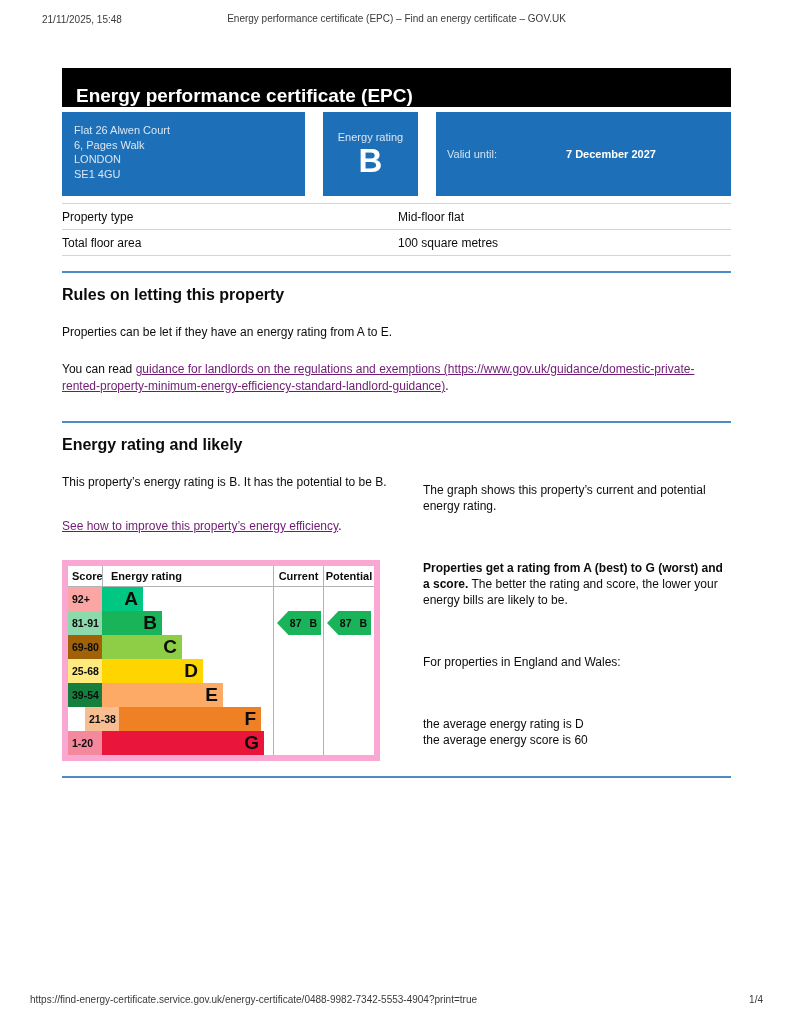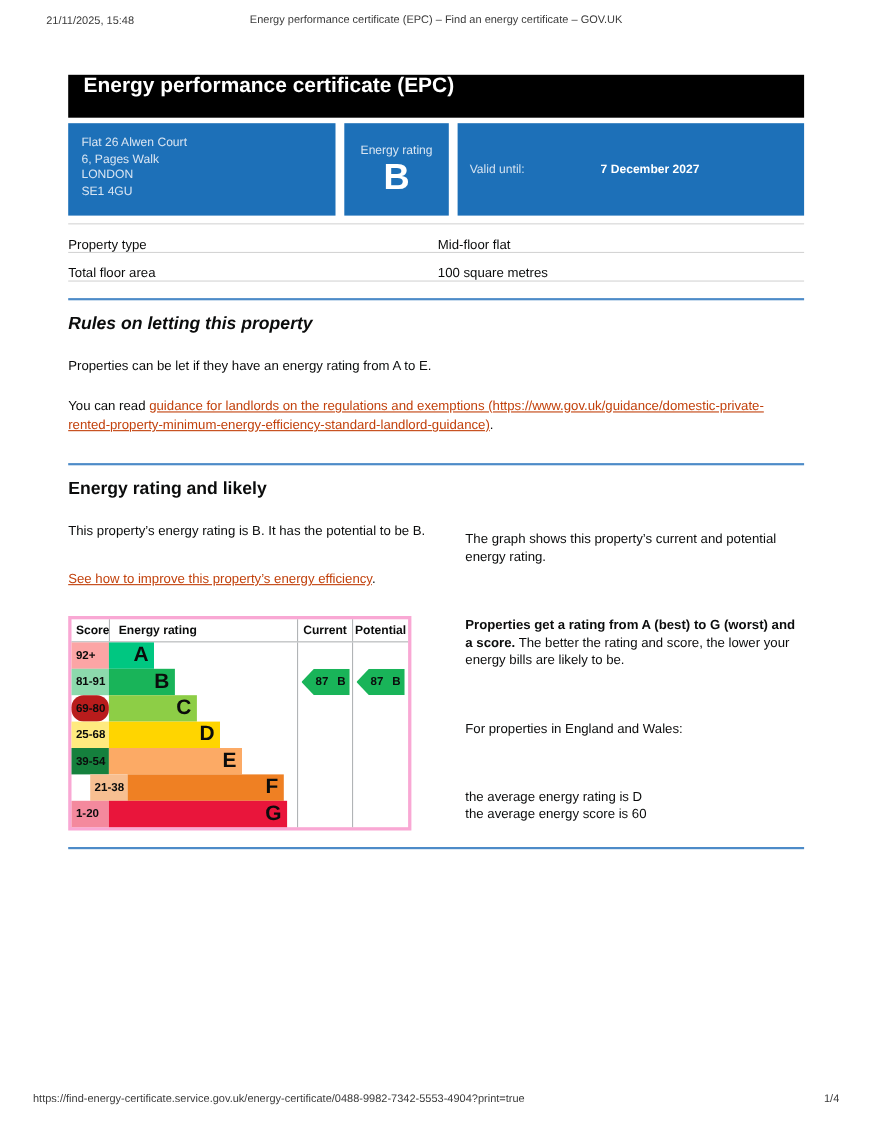--- a/index.html
+++ b/index.html
@@ -10,66 +10,66 @@
   
   .print-header{position:absolute;top:13px;left:0;right:0;font-size:10px;color:#3a3a3a;}
   .ph-date{position:absolute;left:30px;top:1px;margin-left:12px;}
   .ph-title{display:block;text-align:center;}
   .print-footer{position:absolute;bottom:19px;left:30px;right:30px;font-size:10px;color:#3a3a3a;
                 display:flex;justify-content:space-between;}
 
   .content{position:absolute;left:62px;top:68px;width:669px;}
 
   
-  .banner{background:#000;height:39px;display:flex;align-items:flex-start;padding-left:14px;
+  .banner{background:#000;height:39px;display:flex;align-items:flex-end;padding-left:14px;
           box-sizing:border-box;margin-bottom:5px;}
   .banner h1{color:#fff;font-size:19px;font-weight:bold;margin:0;}
 
   
-  .summary-grid{display:grid;grid-template-columns:243px 95px 1fr;gap:8px;height:84px;}
+  .summary-grid{display:grid;grid-template-columns:243px 95px 1fr;gap:18px;height:84px;}
   .bluebox{background:#1d70b8;color:#fff;box-sizing:border-box;}
   .address{padding:11px 12px;font-size:11px;line-height:14.5px;color:#d9e5f2;}
   .ratingbox{display:flex;flex-direction:column;align-items:center;justify-content:center;}
   .rating-label{font-size:11px;color:#d9e5f2;margin-bottom:1px;}
   .rating-letter{font-size:33px;line-height:34px;font-weight:bold;color:#fff;}
   .right-stack{display:flex;flex-direction:column;gap:4px;}
   .kv{flex:1;display:flex;align-items:center;padding-left:11px;font-size:11px;}
   .kv-label{width:119px;color:#d2e1f0;}
   .kv-value{font-weight:bold;color:#fff;}
 
   
   .prop-table{margin-top:7px;font-size:12px;}
-  .prop-row{display:flex;align-items:flex-end;height:25px;border-top:1px solid #d4d4d4;}
+  .prop-row{display:flex;align-items:center;height:25px;border-top:1px solid #d4d4d4;}
   .prop-row:last-child{border-bottom:1px solid #d4d4d4;}
   .prop-label{width:336px;}
 
   .rule-blue{border:0;height:2px;background:#4d8bc8;margin:0;}
   .rule-1{margin-top:15px;}
   .rule-2{margin-top:26px;}
   .rule-3{margin-top:15px;}
 
   h2{font-size:16px;font-weight:bold;margin:0;}
-  .h2-rules{margin-top:13px;font-style:italic;}
+  .h2-rules{margin-top:13px;}
   p{margin:0;font-size:12px;line-height:17px;}
   .para-let{margin-top:20px;}
   .para-guidance{margin-top:20px;}
-  a{color:#c2410c;text-decoration:underline;}
+  a{color:#701a75;text-decoration:underline;}
 
   .two-col{display:grid;grid-template-columns:338px 308px;column-gap:23px;margin-top:13px;}
   .col-left p{line-height:16px;}
   .para-rating{margin-top:20px;}
   .para-improve{margin-top:28px;line-height:16px;font-size:12px;}
   .col-right p{line-height:16px;margin-top:46px;}
   .para-graph{margin-top:2px;}
   .para-props-get{margin-top:25px;}
   .para-engwales{margin-top:27px;}
   .para-averages{margin-top:20px;line-height:15.5px;}
 
   
-  .epc-chart{width:306px;margin-top:26px;border:3px solid #f9a8d4;box-sizing:content-box;}
+  .epc-chart{width:306px;margin-top:26px;border:6px solid #f9a8d4;box-sizing:content-box;}
   .epc-head{display:grid;grid-template-columns:34px 171px 50px 51px;height:20px;
             border-bottom:1px solid #b1b4b6;font-size:11px;font-weight:bold;align-items:center;}
   .h-score{padding-left:4px;box-sizing:border-box;}
   .h-rating{padding-left:8px;border-left:1px solid #b1b4b6;box-sizing:border-box;height:100%;display:flex;align-items:center;}
   .h-arrowcol{text-align:center;border-left:1px solid #b1b4b6;box-sizing:border-box;height:100%;
               display:flex;align-items:center;justify-content:center;}
   .epc-body{display:grid;grid-template-columns:205px 50px 51px;height:168px;}
   .epc-row{display:flex;height:24px;}
   .epc-score{width:34px;box-sizing:border-box;padding-left:4px;display:flex;align-items:center;
              font-size:10.5px;font-weight:bold;}
@@ -152,21 +152,21 @@
             <div>
                 <div class="epc-row">
                   <div class="epc-score" style="background: #fca5a5;">92+</div>
                   <div class="epc-bar" style="background: rgb(0, 199, 129); width: 41px;">A</div>
                 </div>
                 <div class="epc-row">
                   <div class="epc-score" style="background: rgb(140, 217, 172);">81-91</div>
                   <div class="epc-bar" style="background: rgb(25, 180, 89); width: 60px;">B</div>
                 </div>
                 <div class="epc-row">
-                  <div class="epc-score" style="background: #b91c1c; border-radius: 11px;">69-80</div>
+                  <div class="epc-score" style="background: #a16207;">69-80</div>
                   <div class="epc-bar" style="background: rgb(141, 206, 70); width: 80px;">C</div>
                 </div>
                 <div class="epc-row">
                   <div class="epc-score" style="background: rgb(255, 234, 127);">25-68</div>
                   <div class="epc-bar" style="background: rgb(255, 213, 0); width: 101px;">D</div>
                 </div>
                 <div class="epc-row">
                   <div class="epc-score" style="background: #15803d;">39-54</div>
                   <div class="epc-bar" style="background: rgb(252, 170, 101); width: 121px;">E</div>
                 </div>

